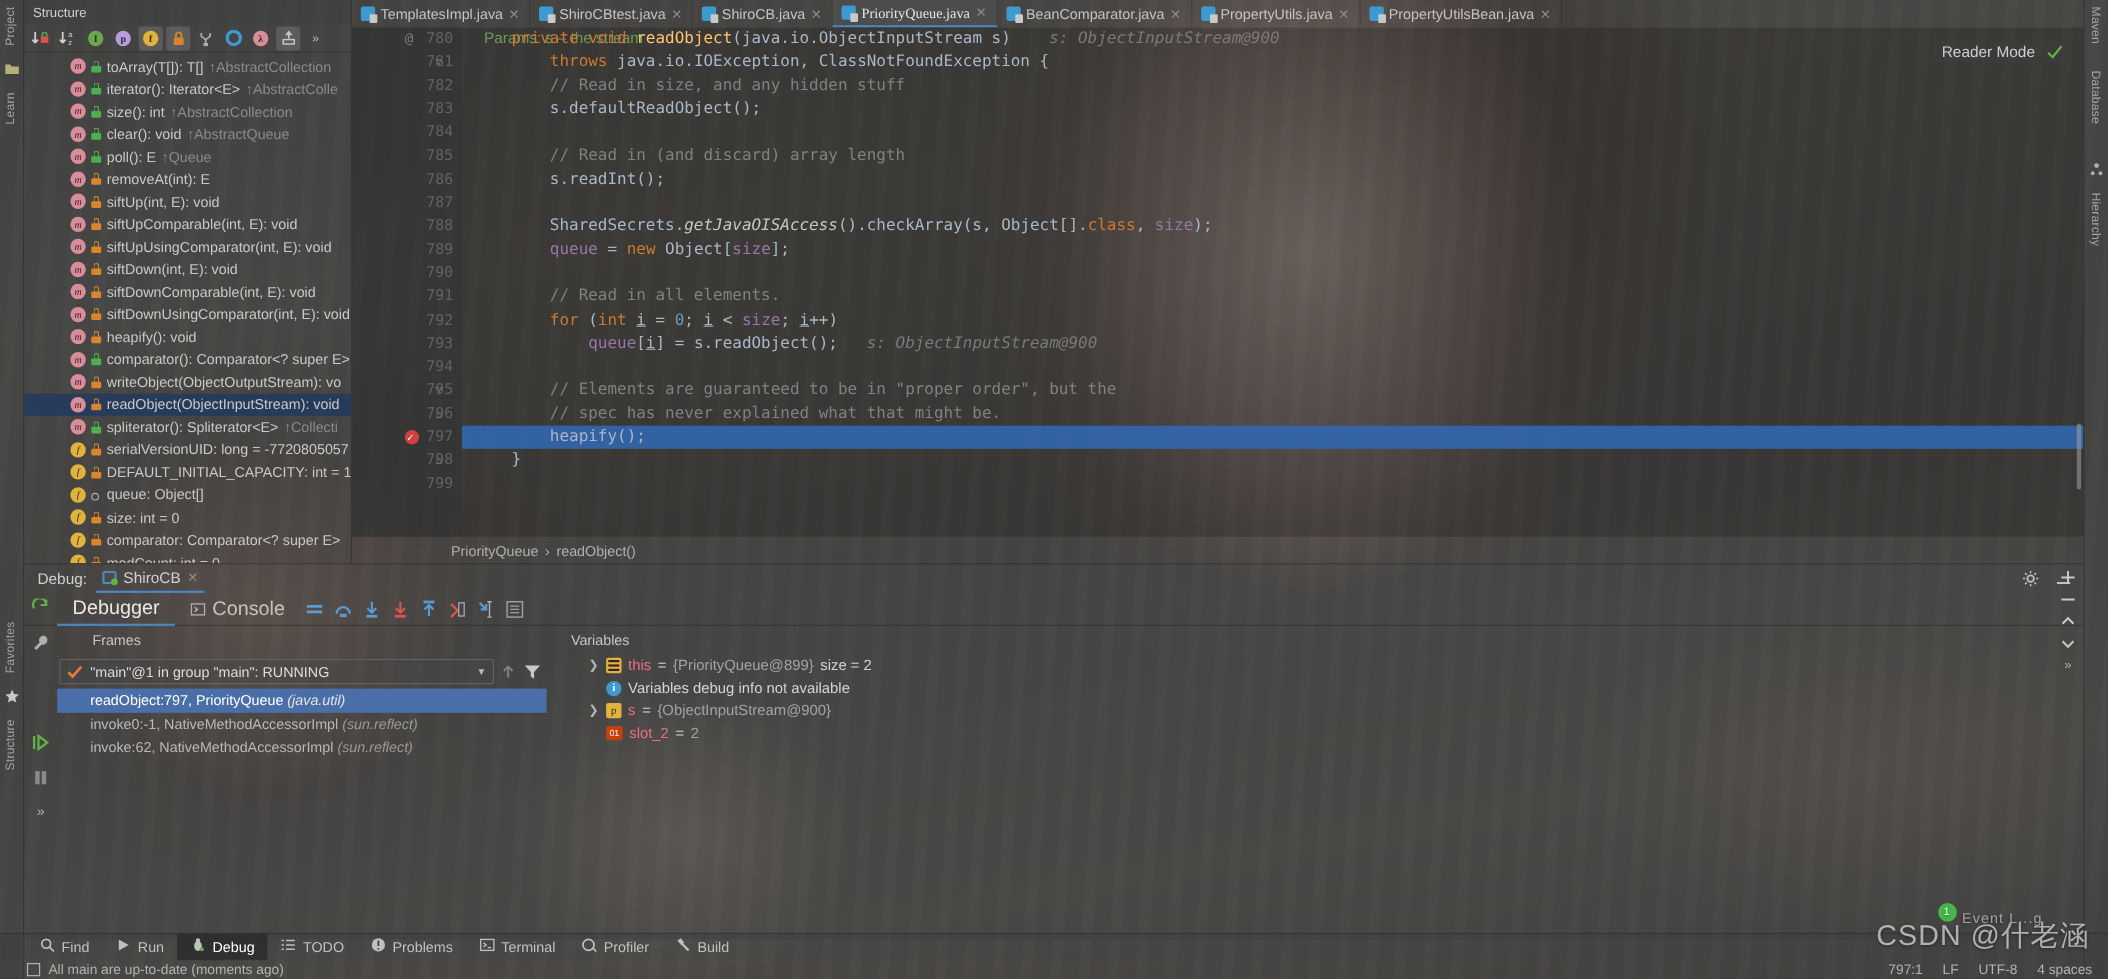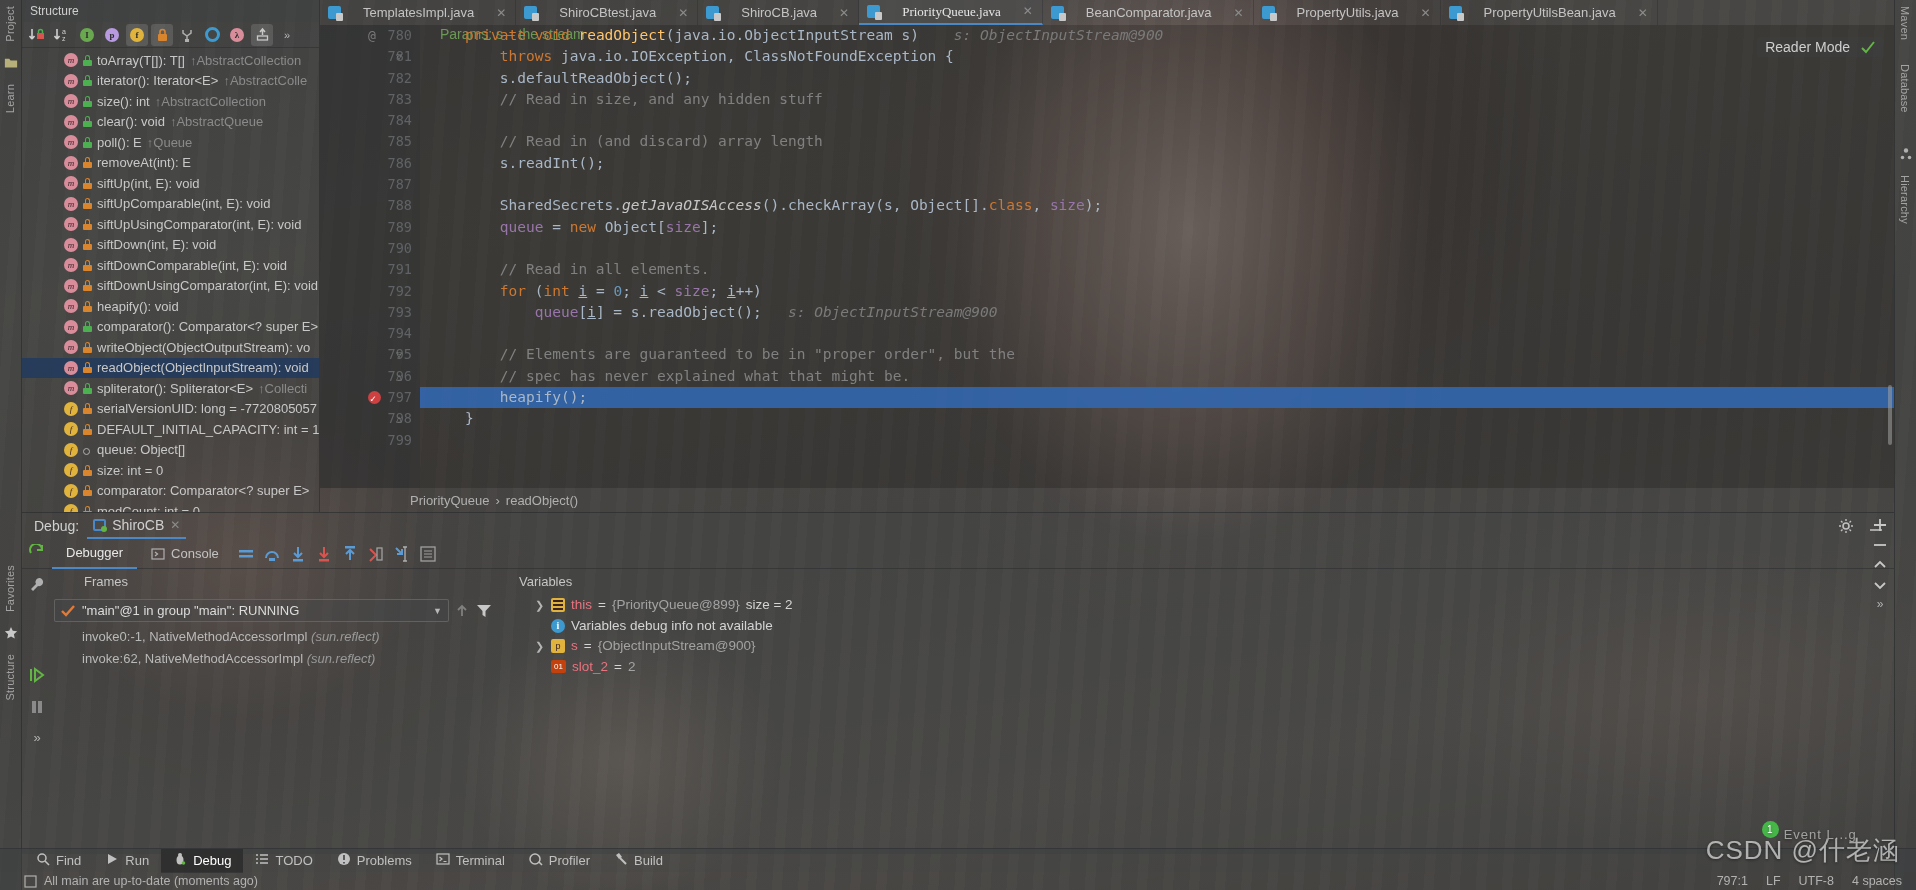--- a/index.html
+++ b/index.html
@@ -100,21 +100,21 @@
   .lock.pkg i { background:transparent;border:1.2px solid #b0b0b0;border-radius:50%;width:7px;height:7px; }
   .sup { color:#8a8a8a; }
 
   
   #tabbar {
     position:absolute; left:320px; top:0; right:22px; height:25px;
     display:flex; align-items:flex-end; overflow:hidden;
     background: rgba(60,63,65,0.45);
   }
   .tab {
-    height:25px; display:flex;align-items:center; gap:22px;
+    height:25px; display:flex;align-items:center; gap:5px;
     padding:0 9px 0 8px; font-size:13px; color:#c4c4c4; white-space:nowrap;
     border-right:1px solid rgba(39,41,43,0.35);
   }
   .tab.active { background: rgba(81,81,81,0.62); border-bottom:2px solid #4a88c7; color:#e6e6e6;font-family:Liberation Serif, serif; }
   .jicon {
     width:13px;height:13px;border-radius:2px;position:relative;flex:0 0 13px;
     background:#3d9ad1;
   }
   .jicon::after {
     content:""; position:absolute; right:-2px; bottom:-2px;
@@ -199,21 +199,21 @@
   .run-ico { width:13px;height:12px;border:2px solid #4a88c7;border-radius:2px;position:relative; }
   .run-ico::after { content:""; position:absolute; right:-3px;bottom:-3px;width:6px;height:6px;border-radius:50%;background:#62b543; }
   #debug-title-right { position:absolute; right:10px; display:flex; gap:14px; align-items:center; }
   #dbg-toolbar {
     height:30px; display:flex; align-items:center; gap:0;
     border-bottom:1px solid rgba(39,41,43,0.5);
     padding-left:30px;
   }
   .dtab {
     height:30px; display:flex;align-items:center;gap:6px; padding:0 14px;
-    font-size:13px; color:#c2c2c2;
+    font-size:18px; color:#c2c2c2;
   }
   .dtab.active { border-bottom:2px solid #4a88c7; color:#e8e8e8; }
   .dbtn { width:26px;height:26px;display:flex;align-items:center;justify-content:center; }
   #dbg-left-rail {
     position:absolute; left:0; top:26px; bottom:0; width:30px;
     display:flex; flex-direction:column; align-items:center; gap:14px; padding-top:5px;
   }
   #frames-head, #vars-head {
     position:absolute; top:56px; height:26px; line-height:26px;
     font-size:13px; color:#c6c6c6;
@@ -618,22 +618,22 @@
         <div class="gl"><span>794</span></div>
         <div class="gl"><span class="fold">▽</span><span>795</span></div>
         <div class="gl"><span class="fold">△</span><span>796</span></div>
         <div class="gl"><span class="bp"></span><span>797</span></div>
         <div class="gl"><span class="fold">△</span><span>798</span></div>
         <div class="gl"><span>799</span></div>
       </div>
     <div id="code">
         <div class="cl"><span>    </span><span class="kw">private</span><span> </span><span class="kw">void</span><span> </span><span class="mth">readObject</span><span>(java.io.ObjectInputStream s)</span><span>    </span><span class="ins">s: ObjectInputStream@900</span></div>
         <div class="cl"><span>        </span><span class="kw">throws</span><span> java.io.IOException, ClassNotFoundException {</span></div>
+        <div class="cl"><span>        </span><span class="cmt">// Read in size, and any hidden stuff</span></div>
         <div class="cl"><span>        s.defaultReadObject();</span></div>
-        <div class="cl"><span>        </span><span class="cmt">// Read in size, and any hidden stuff</span></div>
         <div class="cl">&nbsp;</div>
         <div class="cl"><span>        </span><span class="cmt">// Read in (and discard) array length</span></div>
         <div class="cl"><span>        s.readInt();</span></div>
         <div class="cl">&nbsp;</div>
         <div class="cl"><span>        SharedSecrets.</span><span class="sta">getJavaOISAccess</span><span>().checkArray(s, </span><span>Object</span><span>[].</span><span class="kw">class</span><span>, </span><span class="fld">size</span><span>);</span></div>
         <div class="cl"><span>        </span><span class="fld">queue</span><span> = </span><span class="kw">new</span><span> Object[</span><span class="fld">size</span><span>];</span></div>
         <div class="cl">&nbsp;</div>
         <div class="cl"><span>        </span><span class="cmt">// Read in all elements.</span></div>
         <div class="cl"><span>        </span><span class="kw">for</span><span> (</span><span class="kw">int</span><span> </span><span class="idu">i</span><span> = </span><span class="num">0</span><span>; </span><span class="idu">i</span><span> &lt; </span><span class="fld">size</span><span>; </span><span class="idu">i</span><span>++)</span></div>
         <div class="cl"><span>            </span><span class="fld">queue</span><span>[</span><span class="idu">i</span><span>] = s.readObject();</span><span>   </span><span class="ins">s: ObjectInputStream@900</span></div>
@@ -770,20 +770,21 @@
           <span class="caret">▼</span>
         </div>
         <svg width="18" height="18" viewBox="0 0 18 18" style="opacity:.55">
             <path d="M9 14V4M5 8l4-4 4 4" stroke="#b0b0b0" stroke-width="1.8" fill="none"></path>
           </svg>
         <svg width="18" height="18" viewBox="0 0 18 18">
             <path d="M2 3h14l-5.5 6v6l-3-2V9z" fill="#c8c8c8"></path>
           </svg>
       </div>
       <div id="frames-list">
+          <div class="frame sel"><span>readObject:797, PriorityQueue </span><i>(java.util)</i></div>
           <div class="frame"><span>invoke0:-1, NativeMethodAccessorImpl </span><i>(sun.reflect)</i></div>
           <div class="frame"><span>invoke:62, NativeMethodAccessorImpl </span><i>(sun.reflect)</i></div>
         </div>
     </div>
 
     <div id="frames-tools">
       <svg width="16" height="16" viewBox="0 0 16 16">
           <path d="M8 2v12M2 8h12" stroke="#c8c8c8" stroke-width="1.8"></path>
         </svg>
       <svg width="16" height="16" viewBox="0 0 16 16">

